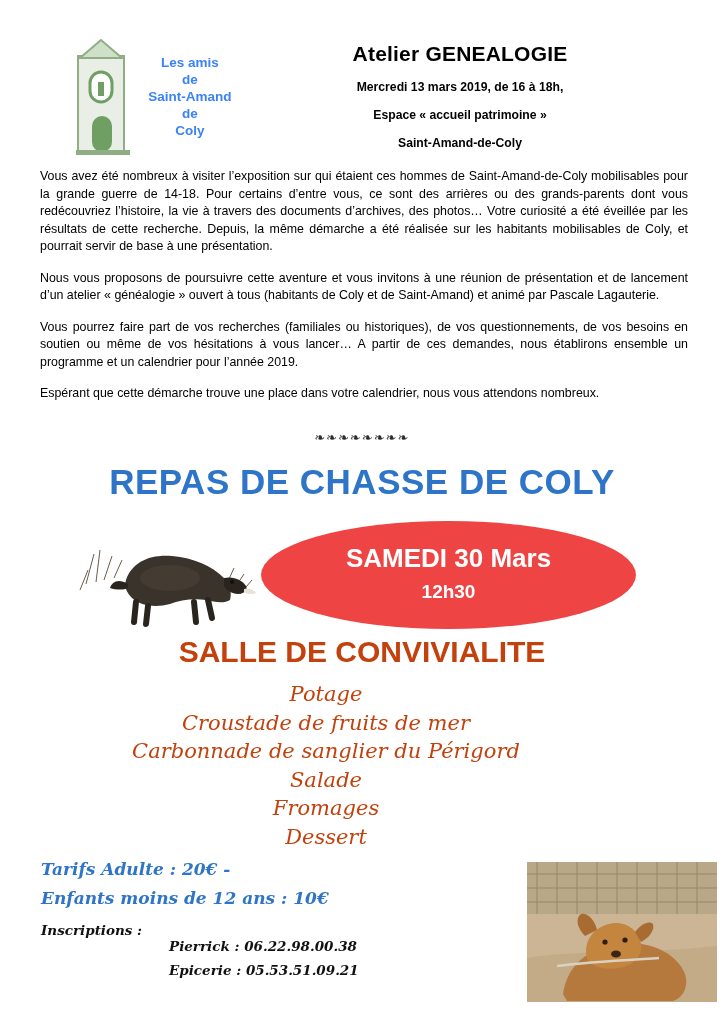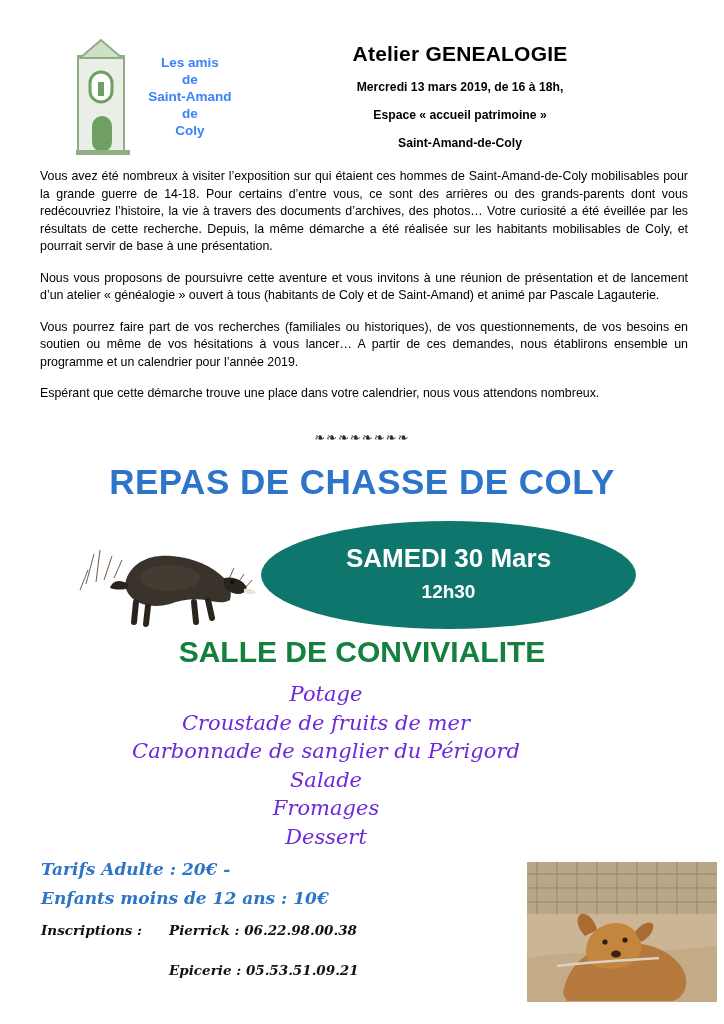--- a/index.html
+++ b/index.html
@@ -110,21 +110,21 @@
     height: 110px;
   }
 
   
   .ellipse {
     position: absolute;
     left: 261px; top: 521px;
     width: 375px;
     height: 108px;
     border-radius: 50%;
-    background: #0f766e;
+    background: #ef4444;
     color: #ffffff;
     display: flex;
     flex-direction: column;
     align-items: center;
     justify-content: center;
   }
   .ellipse .l1 {
     font-size: 26px;
     font-weight: bold;
     line-height: 34px;
@@ -136,34 +136,34 @@
   }
 
   
   .salle {
     position: absolute;
     left: 0; top: 635px;
     width: 724px;
     text-align: center;
     font-size: 30px;
     font-weight: bold;
-    color: #15803d;
+    color: #c2410c;
   }
 
   
   .menu {
     position: absolute;
     left: 0; top: 680px;
     width: 652px;
     text-align: center;
     font-family: "DejaVu Serif", serif;
     font-style: italic;
     font-size: 21px;
     line-height: 28.5px;
-    color: #6d28d9;
+    color: #c2410c;
   }
 
   
   .tarifs {
     position: absolute;
     left: 41px; top: 855px;
     width: 500px;
     font-family: "DejaVu Serif", serif;
     font-style: italic;
     font-weight: bold;
@@ -178,21 +178,21 @@
     left: 41px; top: 922px;
     width: 470px;
     font-family: "DejaVu Serif", serif;
     font-style: italic;
     font-weight: bold;
     font-size: 13.5px;
     color: #111111;
   }
   .insc-row1 { position: relative; height: 30px; }
   .insc-label { position: absolute; left: 0; top: 0; }
-  .insc-phone1 { position: absolute; left: 128px; top: 0; }
+  .insc-phone1 { position: absolute; left: 128px; top: 16px; }
   .insc-phone2 { position: absolute; left: 128px; top: 30px; margin-top: 10px; }
 
   
   .dog {
     position: absolute;
     left: 527px; top: 862px;
     width: 190px;
     height: 140px;
     overflow: hidden;
     background: #c9a878;

